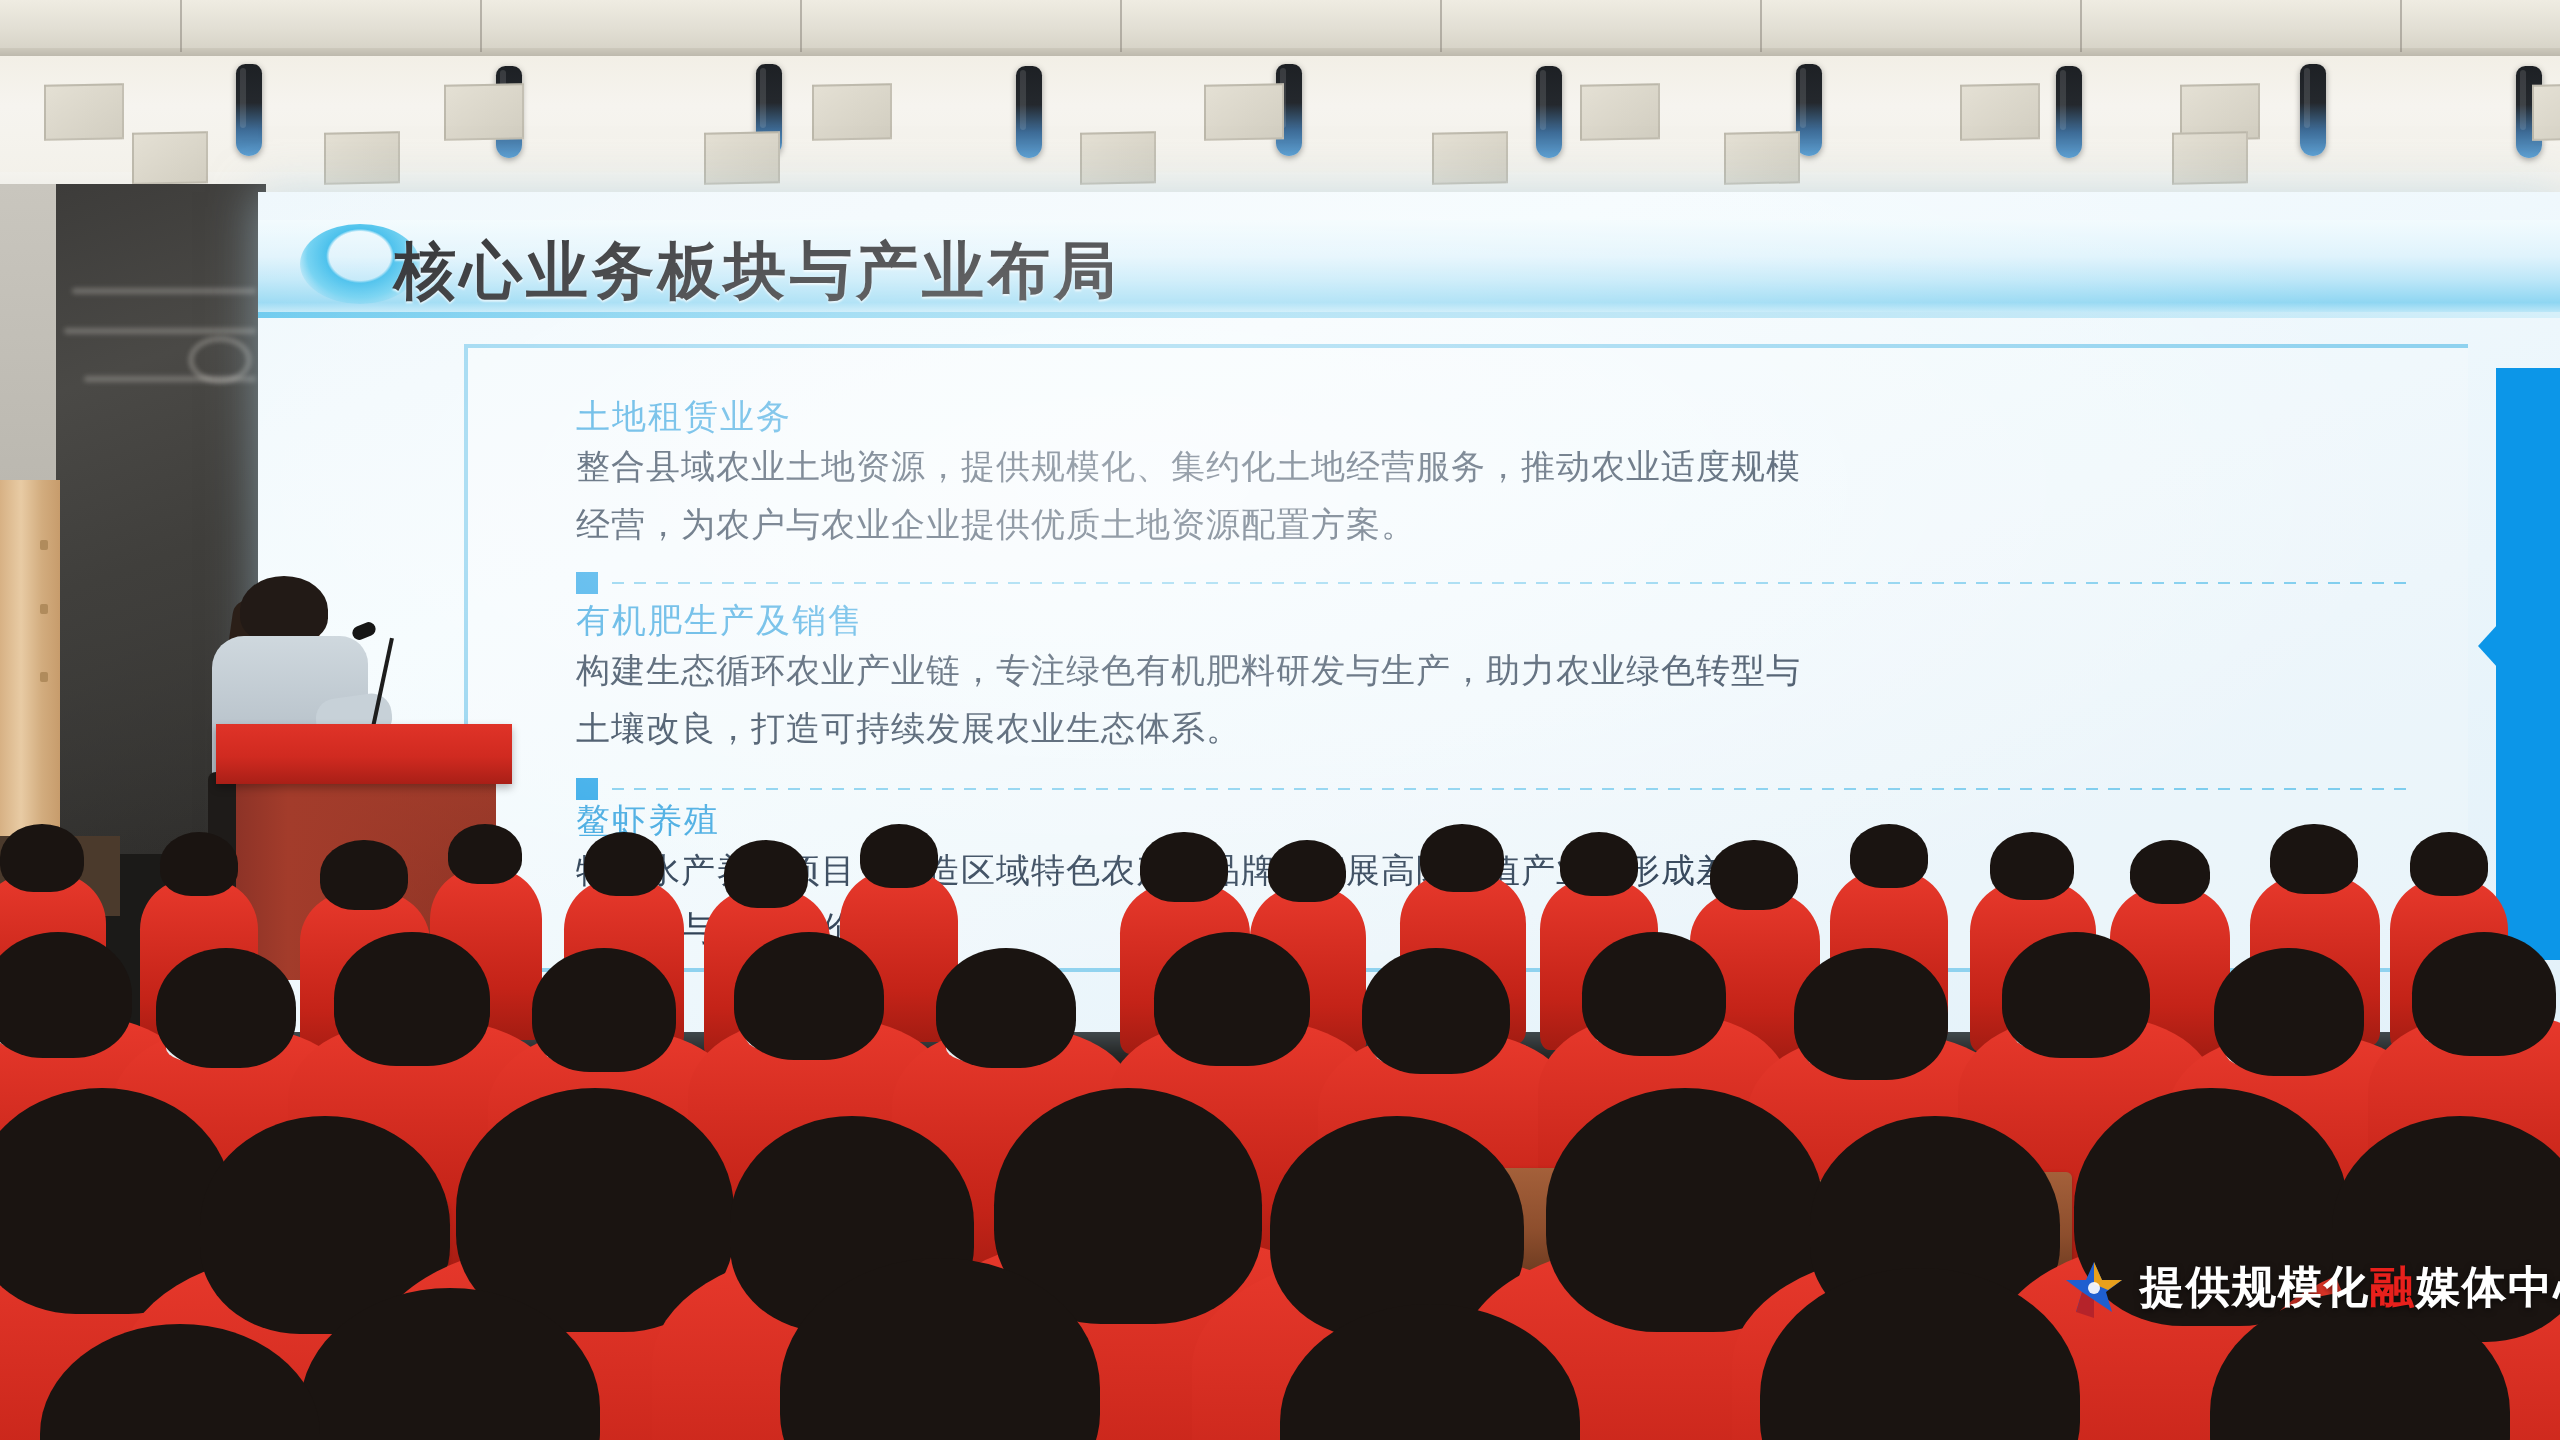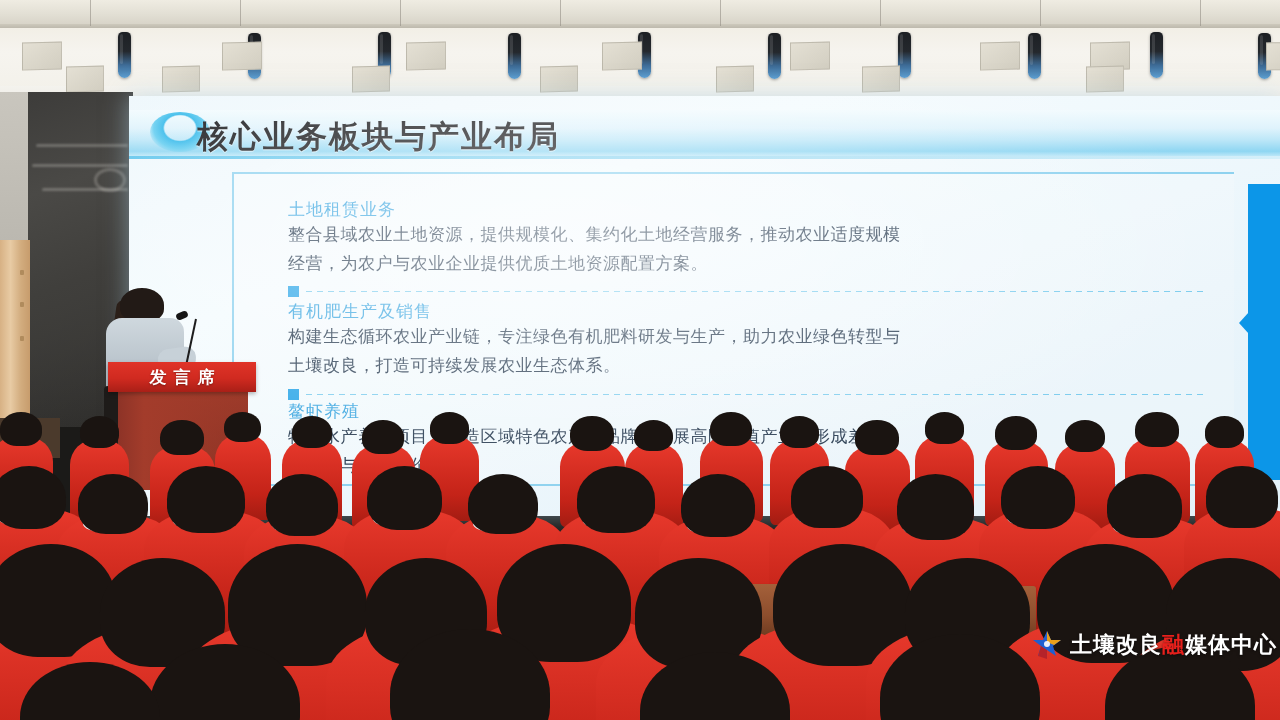--- a/index.html
+++ b/index.html
@@ -240,21 +240,20 @@
   <div class="speaker-pony"></div>
   <div class="speaker-head"></div>
   <div class="speaker-hair"></div>
   <div class="speaker-body"></div>
   <div class="speaker-arm"></div>
   <div class="speaker-leg"></div>
   <div class="mic-stem"></div>
   <div class="mic-head"></div>
   <div class="podium-base"></div>
   <div class="podium-top"></div>
-  <div class="podium-label">发言席</div>
 
   <div class="aud">
     <div id="audience-rows">
         <div class="jacket" style="left: -10px; top: 42.2208px; width: 62.64px; height: 86px;"></div>
         <div class="hair" style="left: 0.0223999px; top: 18px; width: 41.76px; height: 33.64px;"></div>
         <div class="jacket" style="left: 70px; top: 44.968px; width: 59.4px; height: 86px;"></div>
         <div class="hair" style="left: 79.504px; top: 22px; width: 39.6px; height: 31.9px;"></div>
         <div class="jacket" style="left: 150px; top: 51.056px; width: 64.8px; height: 86px;"></div>
         <div class="hair" style="left: 160.368px; top: 26px; width: 43.2px; height: 34.8px;"></div>
         <div class="jacket" style="left: 215px; top: 39.7152px; width: 56.16px; height: 86px;"></div>
@@ -373,17 +372,17 @@
   </div>
 
   <div class="wm">
     <svg class="wm-logo" viewBox="0 0 34 32">
       <polygon points="17,2 21,11 31,11 23,17 26,27 17,21 8,27 11,17 3,11 13,11" fill="#1f5fd0"></polygon>
       <polygon points="17,2 21,11 31,11 24,16 17,13" fill="#e8a01c"></polygon>
       <polygon points="11,17 17,21 17,30 8,27" fill="#b5232a"></polygon>
       <circle cx="17" cy="15" r="3" fill="#ffffff" opacity="0.9"></circle>
     </svg>
     <div class="wm-text">
-      <span>土壤改良</span><span class="hl">融</span><span>媒体中心</span>
+      <span>提供规模化</span><span class="hl">融</span><span>媒体中心</span>
     </div>
   </div>
 
 </div>
 
 </body></html>

